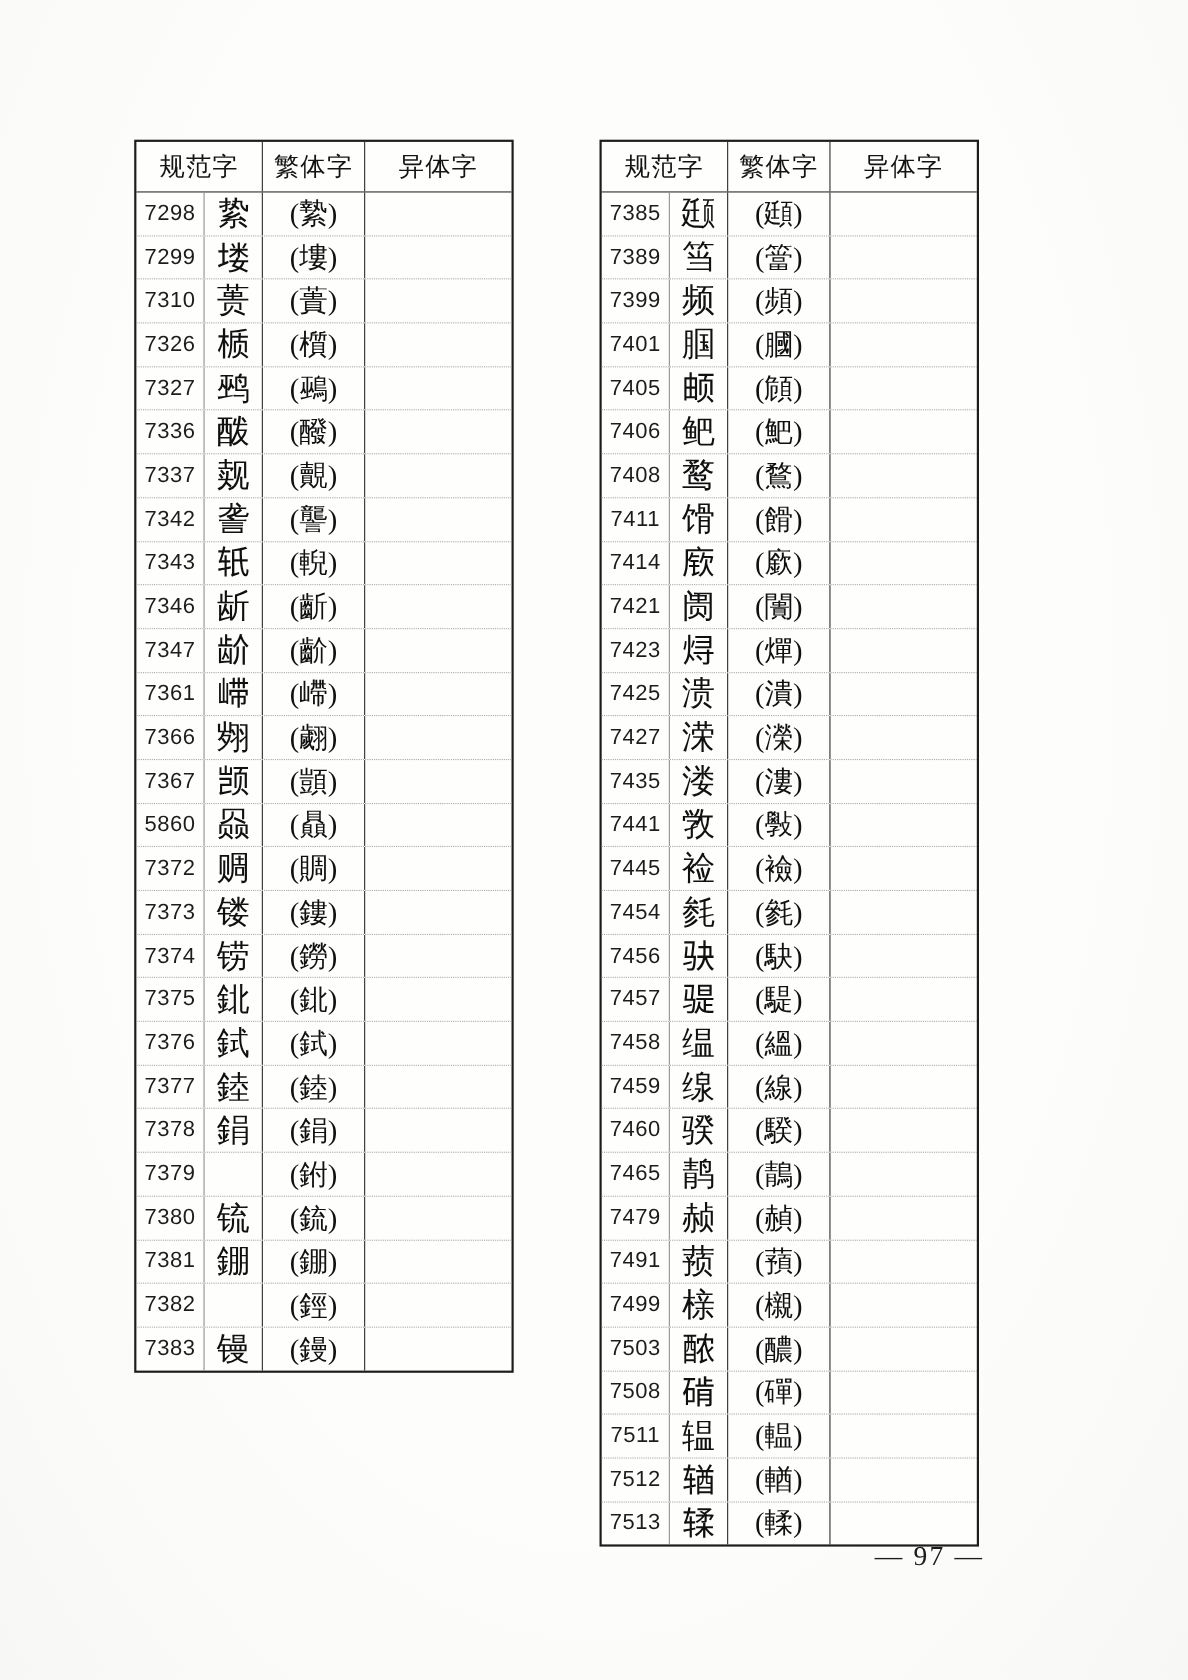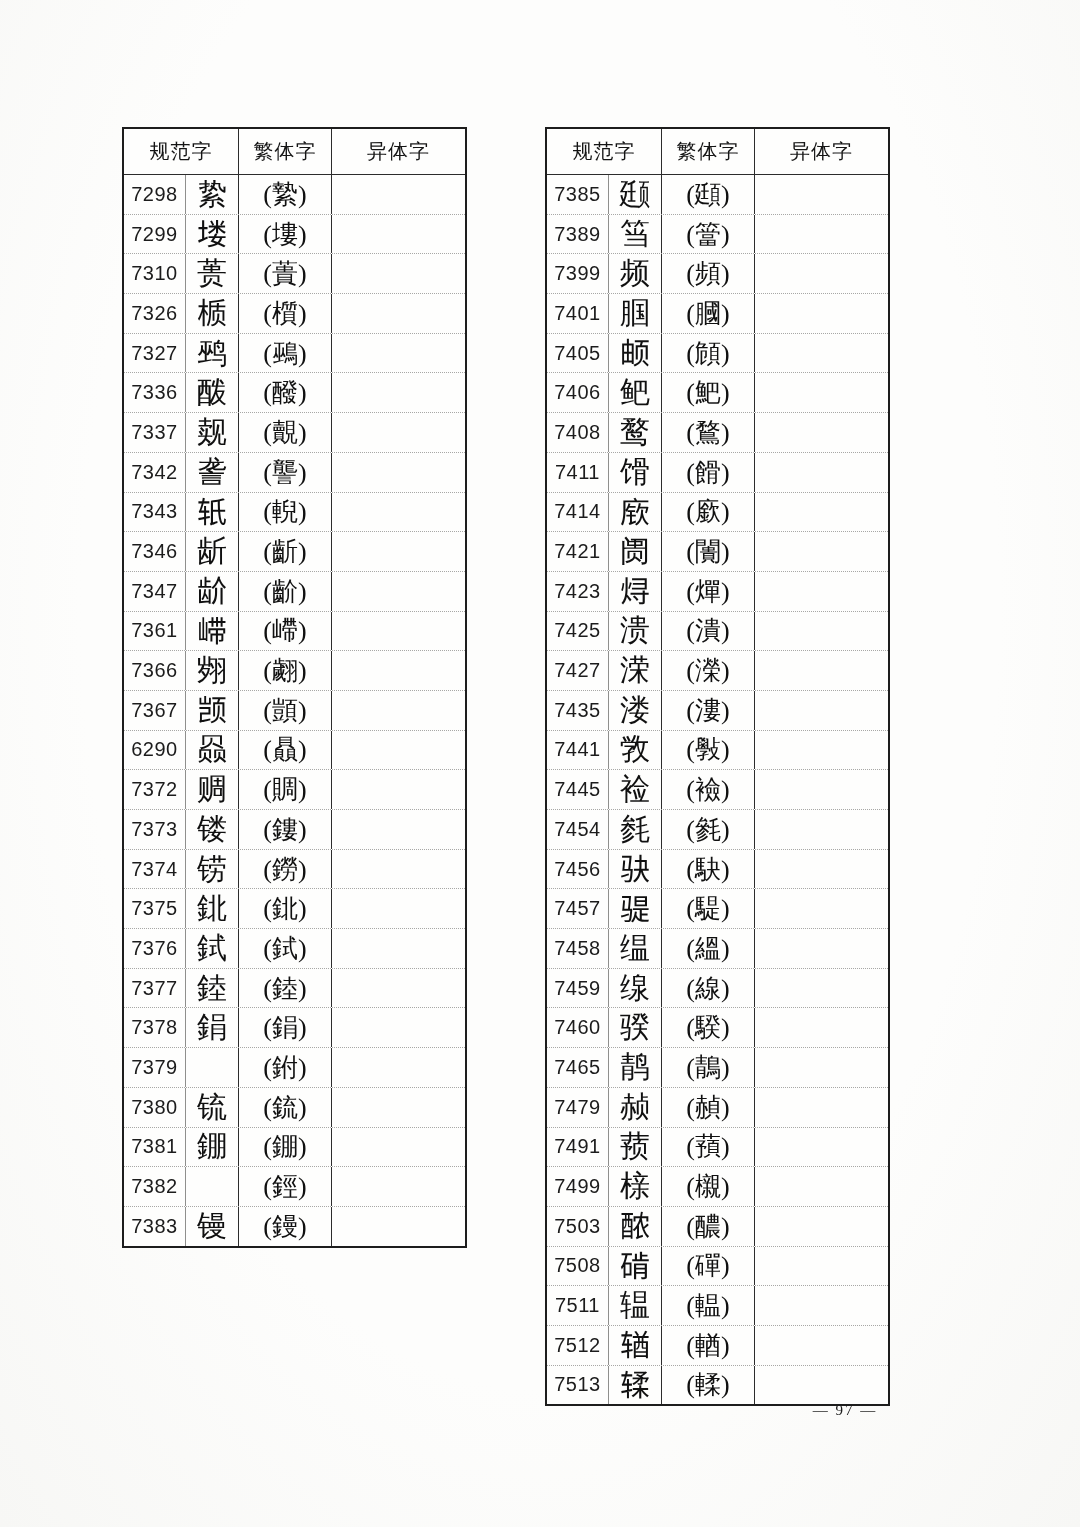--- a/index.html
+++ b/index.html
@@ -22,21 +22,21 @@
   .hanzi-table.left{left:122px;}
   .hanzi-table.right{left:545px;}
   .thead{
     display:grid;
     grid-template-columns:61px 53px 93px 1fr;
     height:45px;
     border-bottom:1.5px solid #2c2c2c;
   }
   .thead .hcell{
     display:flex;align-items:center;justify-content:center;
-    font-size:20px;color:#141414;
+    font-size:23px;color:#141414;
     letter-spacing:1px;
   }
   .hcell.h-standard{grid-column:1 / 3;}
   .hcell.h-trad{grid-column:3 / 4;border-left:1.5px solid #2c2c2c;}
   .hcell.h-variant{grid-column:4 / 5;border-left:1.5px solid #2c2c2c;}
   .trow{
     display:grid;
     grid-template-columns:61px 53px 93px 1fr;
     height:38.7px;
     border-top:1px dotted #a8a8a6;
@@ -58,21 +58,21 @@
   .tcell.c2{
     font-size:26px;color:#101010;
     border-left:1.5px solid #2c2c2c;
   }
   .tcell.c3{
     border-left:1.5px solid #2c2c2c;
   }
   .page-number{
     position:absolute;top:1402px;left:735px;width:220px;
     text-align:center;
-    font-size:15px;color:#1b1b1b;letter-spacing:2px;
+    font-size:25px;color:#1b1b1b;letter-spacing:2px;
     font-family:"Liberation Serif","DejaVu Serif",serif;
   }
 </style>
 </head>
 <body>
 
 <div class="page">
 
   <div class="hanzi-table left">
     <div class="thead">
@@ -159,21 +159,21 @@
           <div class="tcell c2">(翽)</div>
           <div class="tcell c3"></div>
         </div>
         <div class="trow">
           <div class="tcell c0">7367</div>
           <div class="tcell c1">𫖮</div>
           <div class="tcell c2">(顗)</div>
           <div class="tcell c3"></div>
         </div>
         <div class="trow">
-          <div class="tcell c0">6290</div>
+          <div class="tcell c0">5860</div>
           <div class="tcell c1">赑</div>
           <div class="tcell c2">(贔)</div>
           <div class="tcell c3"></div>
         </div>
         <div class="trow">
           <div class="tcell c0">7372</div>
           <div class="tcell c1">赒</div>
           <div class="tcell c2">(賙)</div>
           <div class="tcell c3"></div>
         </div>

